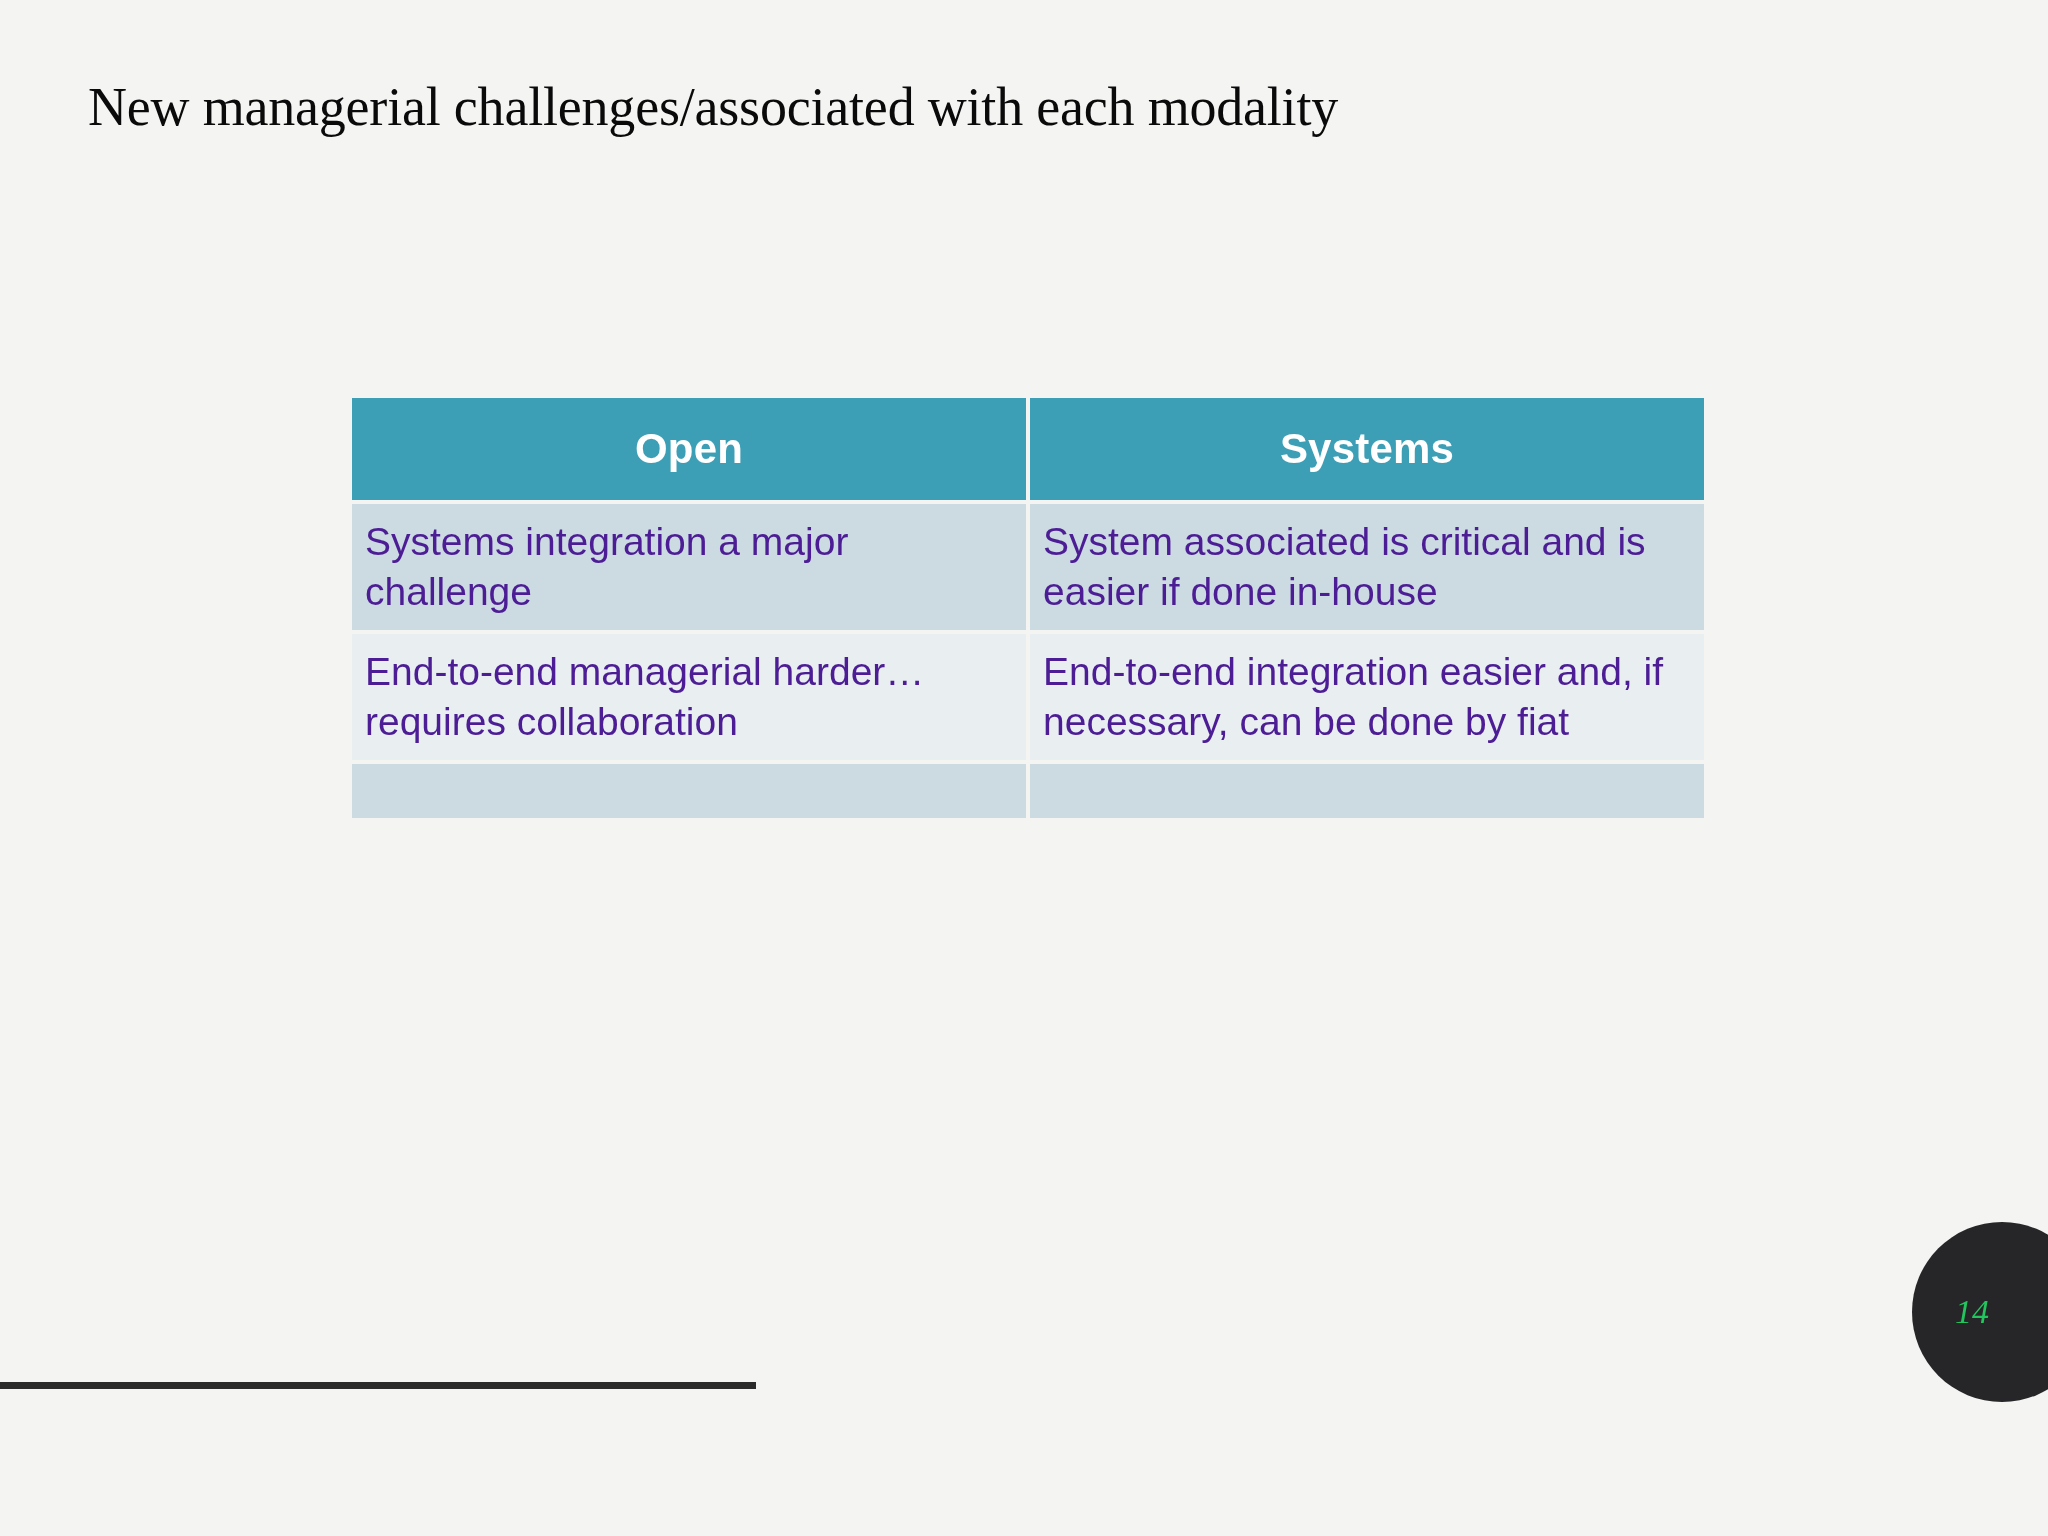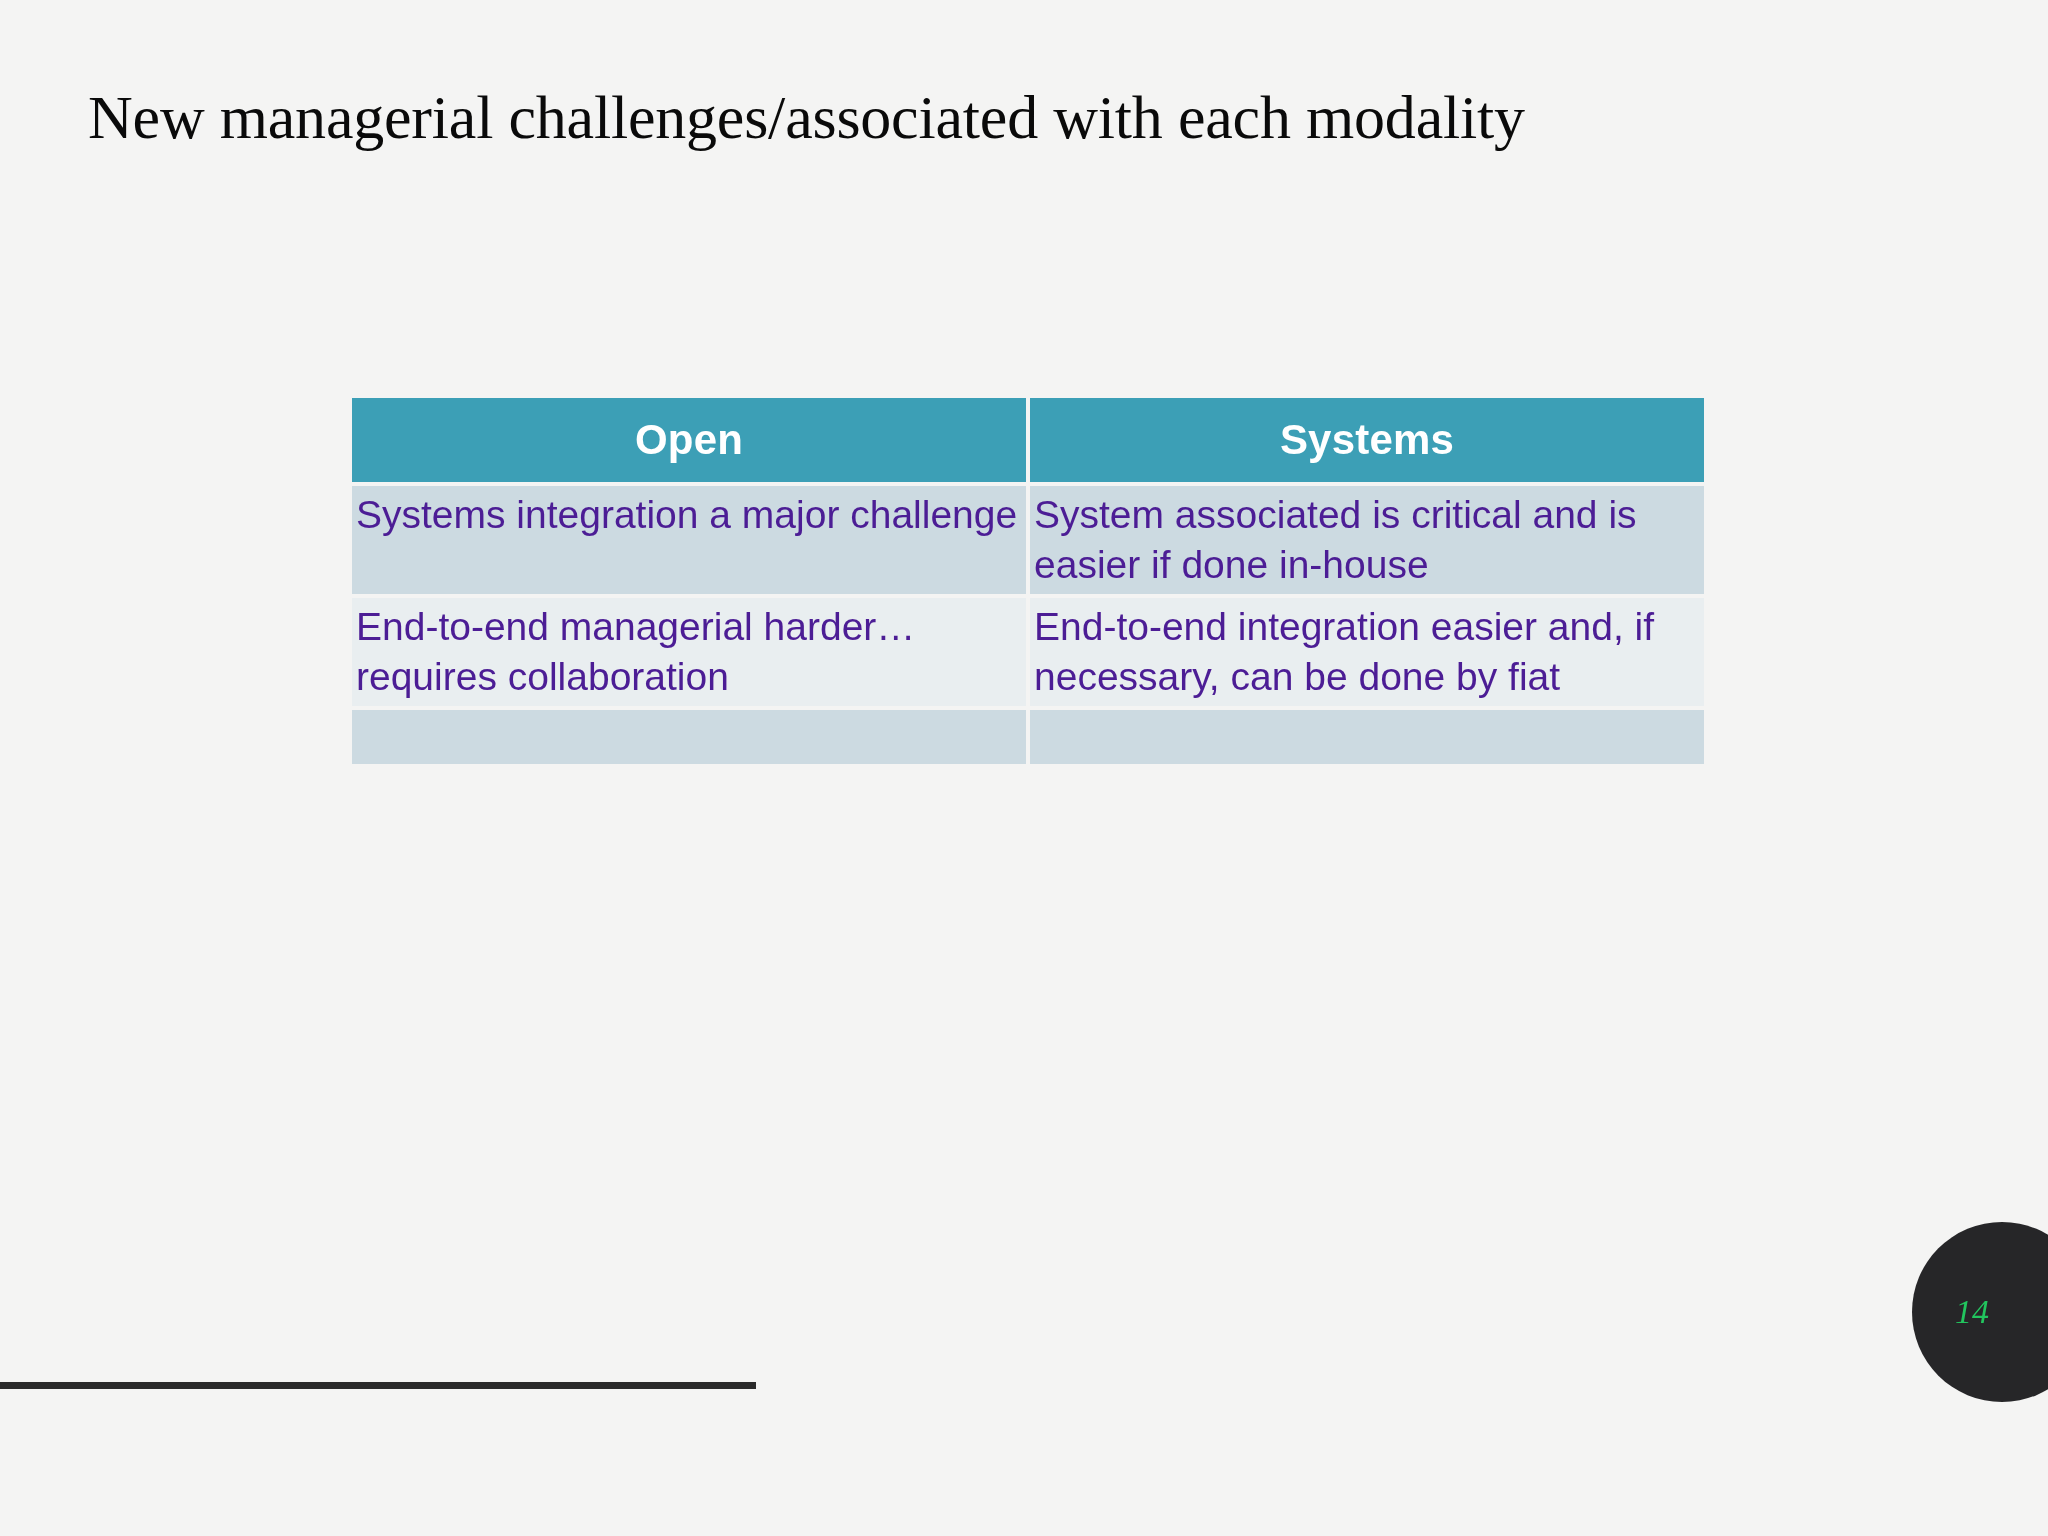--- a/index.html
+++ b/index.html
@@ -23,21 +23,21 @@
     overflow: hidden;
   }
 
   
   .slide-title {
     position: absolute;
     left: 88px;
     top: 44px;
     width: 1880px;
     font-family: "Liberation Serif", "DejaVu Serif", serif;
-    font-size: 62px;
+    font-size: 54px;
     line-height: 1.02;
     color: #0a0a0a;
     letter-spacing: -0.2px;
     font-weight: 400;
     white-space: pre-wrap;
   }
 
   
   .table-wrap {
     position: absolute;
@@ -46,21 +46,21 @@
     width: 1360px;
   }
   table.modality-table {
     width: 100%;
     border-collapse: separate;
     border-spacing: 4px 4px;
     table-layout: fixed;
   }
   table.modality-table th,
   table.modality-table td {
-    padding: 4px;
+    padding: 13px;
     margin: 0;
     vertical-align: top;
   }
 
   th.head-cell {
     background: #3c9fb6;
     color: #ffffff;
     font-size: 42px;
     font-weight: bold;
     text-align: center;

